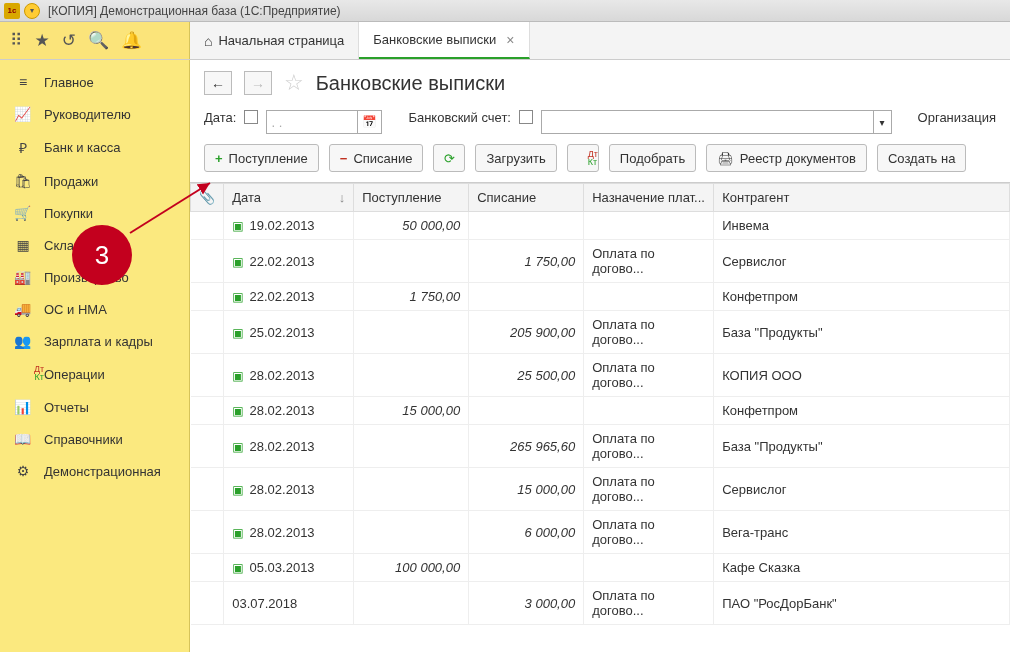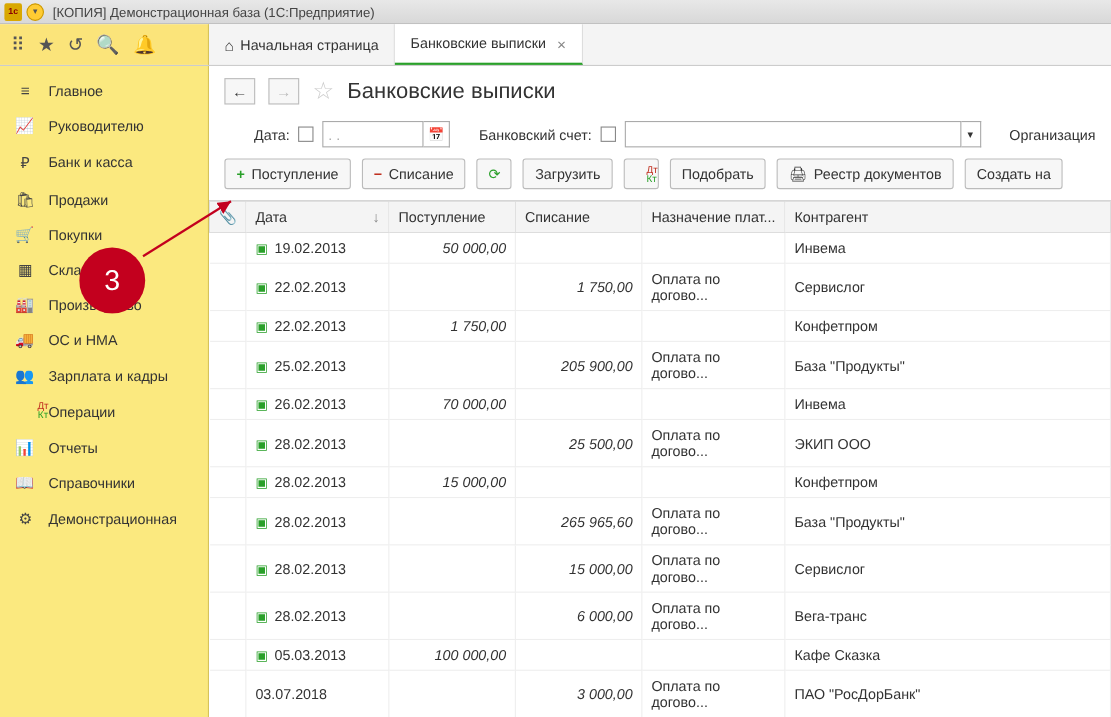--- a/index.html
+++ b/index.html
@@ -31,21 +31,21 @@
 .content { flex: 1; display: flex; flex-direction: column; overflow: hidden; }
 
 
 .page-header { display: flex; align-items: center; gap: 12px; padding: 10px 14px 8px; }
 .navbtn { width: 28px; height: 24px; border: 1px solid #bbb; background: #f7f7f7; display: flex; align-items: center; justify-content: center; font-size: 14px; cursor: pointer; }
 .navbtn.disabled { color: #bbb; }
 .star-outline { font-size: 22px; color: #ccc; }
 .page-title { font-size: 20px; font-weight: normal; }
 
 
-.filter-row { display: flex; align-items: center; gap: 8px; padding: 6px 14px 10px; font-size: 13px; margin-left: 27px; }
+.filter-row { display: flex; align-items: flex-start; gap: 8px; padding: 6px 14px 10px; font-size: 13px; }
 .checkbox { width: 14px; height: 14px; border: 1px solid #888; display: inline-block; }
 .date-input { width: 92px; height: 24px; border: 1px solid #aaa; padding: 0 4px; display: flex; align-items: center; color: #aaa; }
 .cal-btn { width: 24px; height: 24px; border: 1px solid #aaa; border-left: none; display: flex; align-items: center; justify-content: center; font-size: 12px; }
 .acct-input { flex: 1; height: 24px; border: 1px solid #aaa; padding: 0 4px; display: flex; align-items: center; }
 .dd-btn { width: 18px; height: 24px; border: 1px solid #aaa; border-left: none; display: flex; align-items: center; justify-content: center; font-size: 10px; }
 
 
 .toolbar { display: flex; align-items: center; gap: 10px; padding: 0 14px 10px; flex-wrap: nowrap; }
 .btn { height: 28px; border: 1px solid #bbb; background: #f7f7f7; border-radius: 3px; padding: 0 10px; display: flex; align-items: center; gap: 6px; cursor: pointer; font-size: 13px; white-space: nowrap; }
 .btn .bicon { font-size: 13px; }
@@ -258,33 +258,25 @@
             <tr>
               <td class="attach-col"></td>
               <td><span class="rowicon">▣</span>25.02.2013</td>
               <td class="num"></td>
               <td class="num">205 900,00</td>
               <td>Оплата по догово...</td>
               <td>База "Продукты"</td>
             </tr>
             <tr>
               <td class="attach-col"></td>
-              <td><span class="rowicon">▣</span>26.02.2013</td>
-              <td class="num">70 000,00</td>
-              <td class="num"></td>
-              <td></td>
-              <td>Инвема</td>
-            </tr>
-            <tr>
-              <td class="attach-col"></td>
               <td><span class="rowicon">▣</span>28.02.2013</td>
               <td class="num"></td>
               <td class="num">25 500,00</td>
               <td>Оплата по догово...</td>
-              <td>ЭКИП ООО</td>
+              <td>КОПИЯ ООО</td>
             </tr>
             <tr>
               <td class="attach-col"></td>
               <td><span class="rowicon">▣</span>28.02.2013</td>
               <td class="num">15 000,00</td>
               <td class="num"></td>
               <td></td>
               <td>Конфетпром</td>
             </tr>
             <tr>

